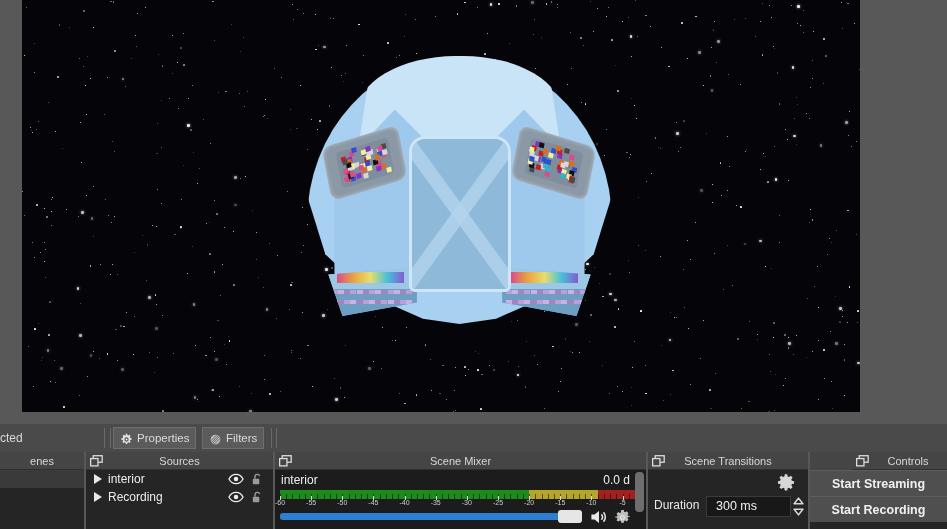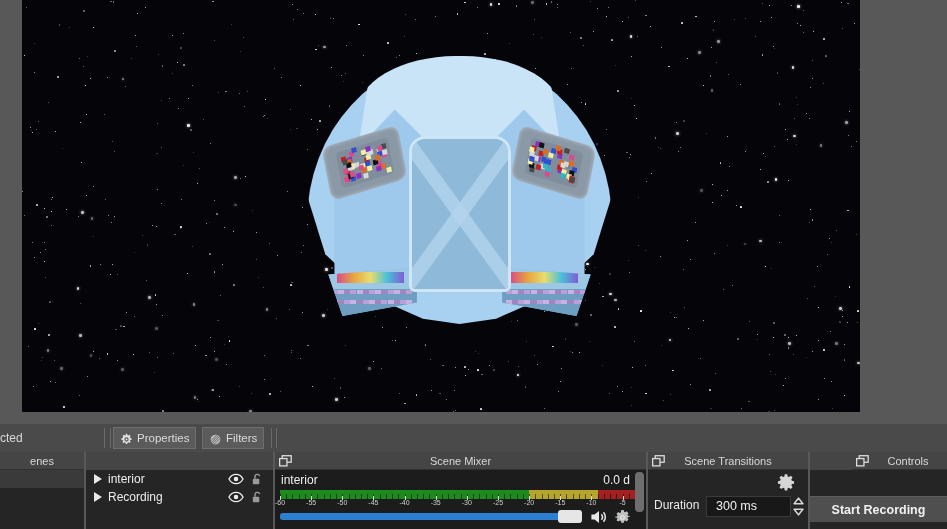--- a/index.html
+++ b/index.html
@@ -1156,20 +1156,29 @@
     <div class="tb-sep" style="left:271px"></div>
     <div class="tb-sep" style="left:276px"></div>
   </div>
 
   <div id="panel-headers">
 
     <div class="ph" style="left:0;width:84px">
       <span class="ph-title">enes</span>
     </div>
 
+    <div class="ph" style="left:86px;width:187px">
+      <span class="float-ico">
+        <svg viewBox="0 0 16 14" width="13" height="12">
+          <rect x="4" y="0.5" width="11" height="8" fill="none" stroke="#dcdcdc" stroke-width="1.6"></rect>
+          <rect x="0.8" y="4" width="9" height="9" fill="#454545" stroke="#dcdcdc" stroke-width="1.6"></rect>
+        </svg>
+      </span>
+      <span class="ph-title">Sources</span>
+    </div>
 
     <div class="ph" style="left:275px;width:371px">
       <span class="float-ico">
         <svg viewBox="0 0 16 14" width="13" height="12">
           <rect x="4" y="0.5" width="11" height="8" fill="none" stroke="#dcdcdc" stroke-width="1.6"></rect>
           <rect x="0.8" y="4" width="9" height="9" fill="#454545" stroke="#dcdcdc" stroke-width="1.6"></rect>
         </svg>
       </span>
       <span class="ph-title">Scene Mixer</span>
     </div>
@@ -1375,18 +1384,21 @@
     </div>
     <span id="dur-spin">
       <svg viewBox="0 0 12 22" width="15" height="23">
         <path d="M6 3 L10.2 8.4 L1.8 8.4 Z" fill="none" stroke="#d8d8d8" stroke-width="1.5" stroke-linejoin="round"></path>
         <path d="M6 19 L10.2 13.6 L1.8 13.6 Z" fill="none" stroke="#d8d8d8" stroke-width="1.5" stroke-linejoin="round"></path>
       </svg>
     </span>
   </div>
 
   <div class="panel-body" id="ctrl-body">
+    <div class="ctrl-btn" style="top:0">
+      <span>Start Streaming</span>
+    </div>
     <div class="ctrl-btn" style="top:26px">
       <span>Start Recording</span>
     </div>
   </div>
 
 </div>
 
 </body></html>

